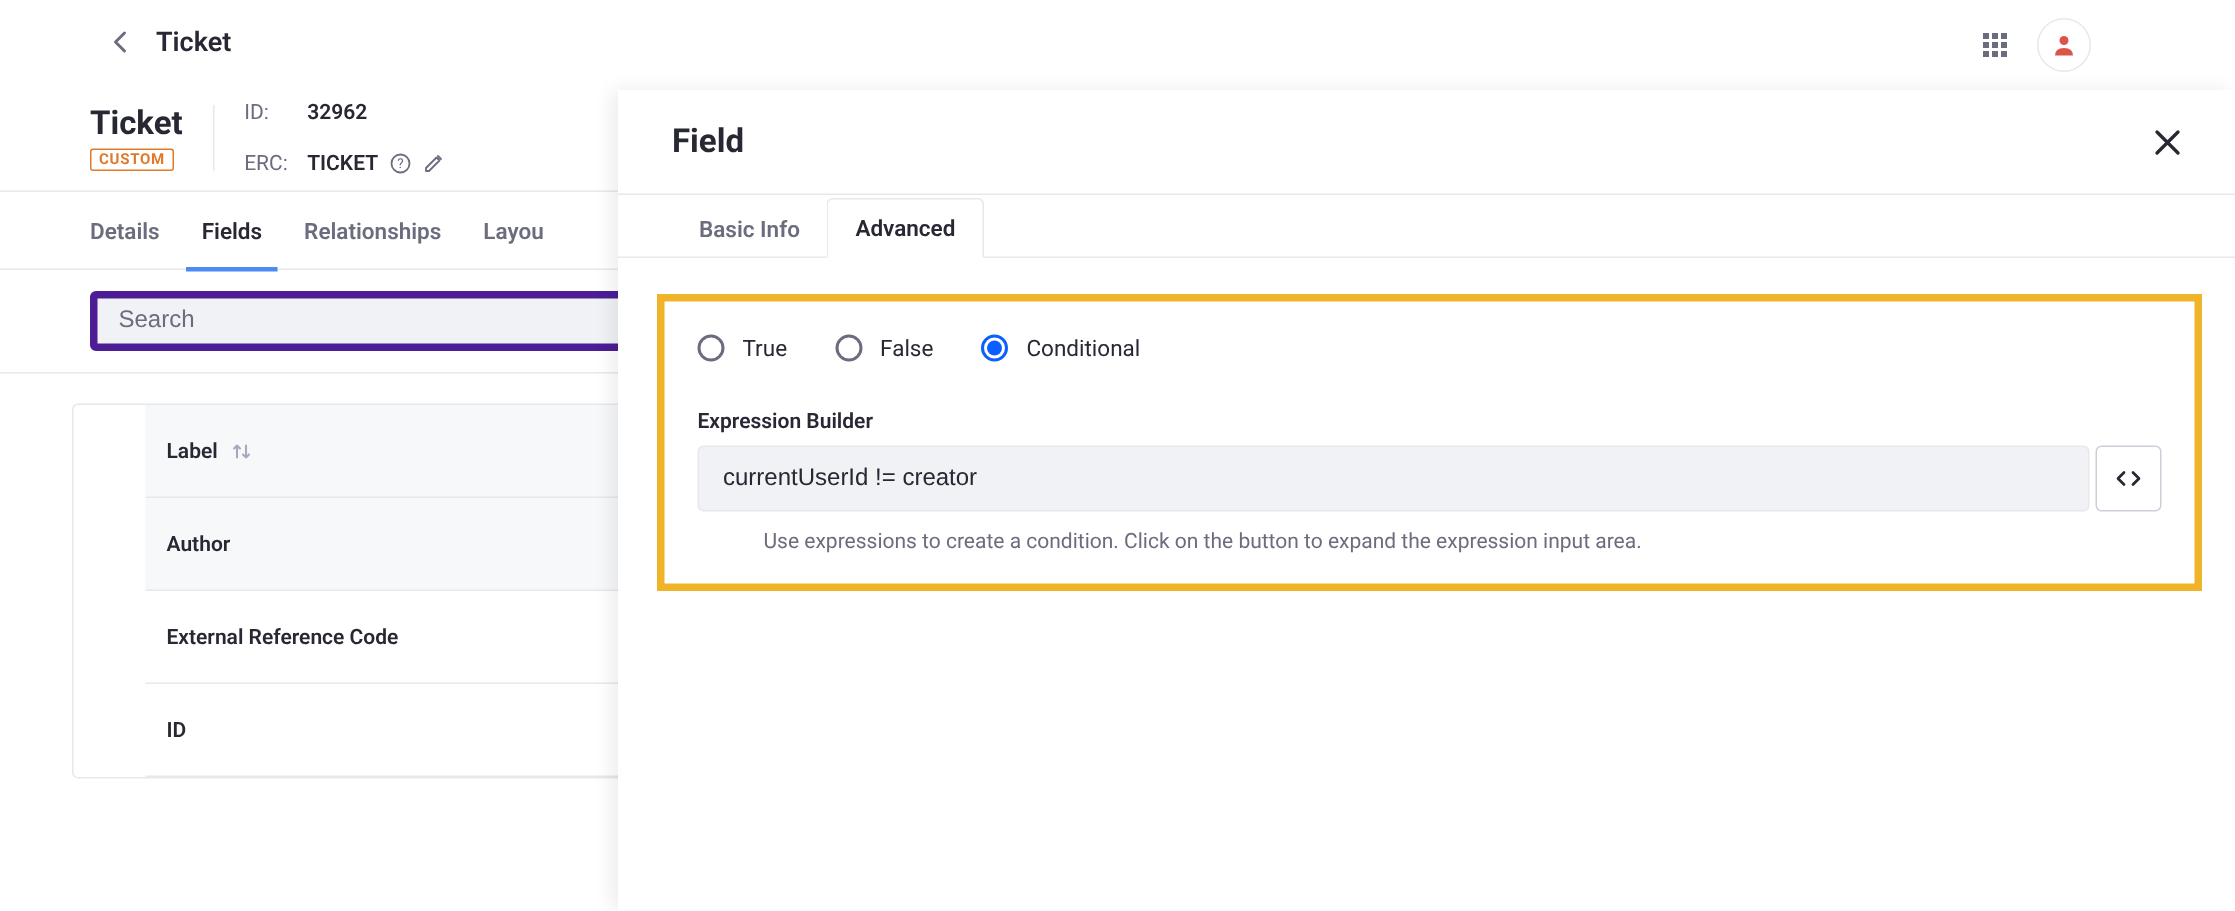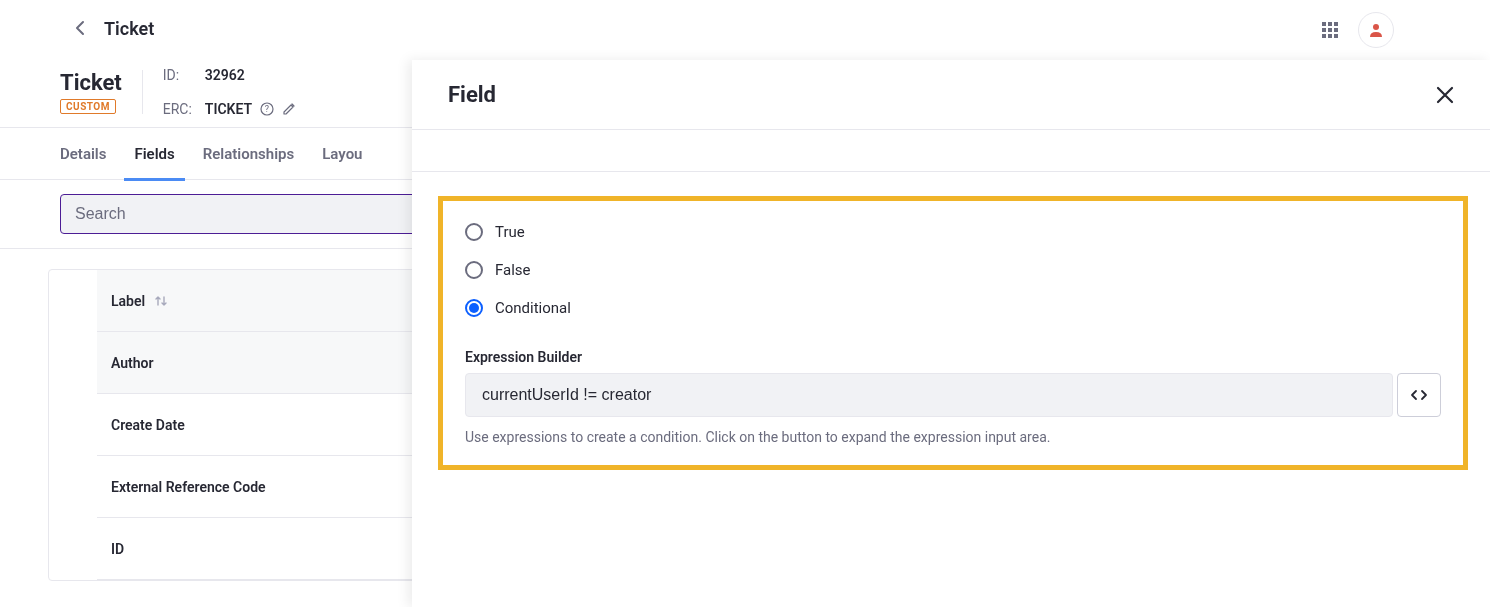--- a/index.html
+++ b/index.html
@@ -159,21 +159,21 @@
     }
     
     .search-row {
       padding: 14px 60px;
       border-bottom: 1px solid #e7e7ed;
     }
     .search-input {
       width: 360px;
       height: 40px;
       background: #f1f2f5;
-      border: 1px solid #4c1d95;
+      border: 5px solid #4c1d95;
       border-radius: 4px;
       padding: 0 14px;
       font-size: 16px;
       color: #272833;
     }
     .search-input::placeholder {
       color: #6b6c7e;
     }
     
     .table-wrap {
@@ -274,22 +274,22 @@
     }
     .section-title {
       font-size: 20px;
       font-weight: 700;
       padding: 28px 22px 24px 22px;
       border-bottom: 1px solid #e7e7ed;
     }
     .radio-group {
       padding: 22px 22px 8px 22px;
       display: flex;
-      flex-direction: column;
-      gap: 20px;
+      flex-direction: row;
+      gap: 32px;
     }
     .radio-item {
       display: flex;
       align-items: center;
       gap: 12px;
       cursor: pointer;
       font-size: 15px;
     }
     .radio-circle {
       width: 18px;
@@ -344,20 +344,21 @@
       cursor: pointer;
       display: flex;
       align-items: center;
       justify-content: center;
       color: #272833;
     }
     .expr-help {
       font-size: 14px;
       color: #6b6c7e;
       margin-top: 12px;
+      margin-left: 44px;
     }
   </style>
 </head>
 <body>
 
 <div class="topbar">
   <div class="back-btn">
     <svg width="10" height="16" viewBox="0 0 10 16">
         <path d="M8 2 L2 8 L8 14" stroke="currentColor" stroke-width="2" fill="none" stroke-linecap="round" stroke-linejoin="round"></path>
       </svg>
@@ -433,41 +434,40 @@
       <span class="sort-icon">
         <svg width="12" height="14" viewBox="0 0 12 14">
             <path d="M3 3 L3 11 M1 5 L3 3 L5 5 M9 11 L9 3 M7 9 L9 11 L11 9" stroke="currentColor" stroke-width="1.4" fill="none" stroke-linecap="round" stroke-linejoin="round"></path>
           </svg>
       </span>
     </div>
     <div class="table-row highlight">
         <span>Author</span>
       </div>
     <div class="table-row">
-        <span>Create Date</span>
-      </div>
-    <div class="table-row">
         <span>External Reference Code</span>
       </div>
     <div class="table-row">
         <span>ID</span>
       </div>
   </div>
 </div>
 
 <div class="panel">
   <div class="panel-header">
     <div class="panel-title">Field</div>
     <div class="close-btn">
       <svg width="18" height="18" viewBox="0 0 18 18">
           <path d="M2 2 L16 16 M16 2 L2 16" stroke="currentColor" stroke-width="2.2" stroke-linecap="round"></path>
         </svg>
     </div>
   </div>
   <div class="panel-tabs">
+    <div class="panel-tab">Basic Info</div>
+    <div class="panel-tab active">Advanced</div>
   </div>
 
   <div class="highlight-box">
     <div class="section">
       <div class="radio-group">
         <label class="radio-item">
           <span class="radio-circle"></span>
           <span>True</span>
         </label>
         <label class="radio-item">

